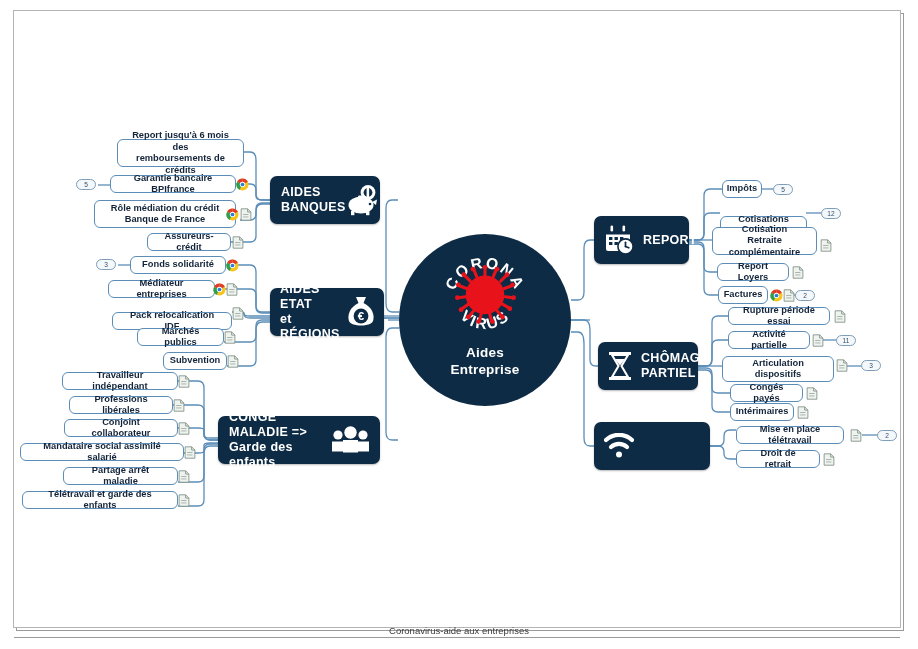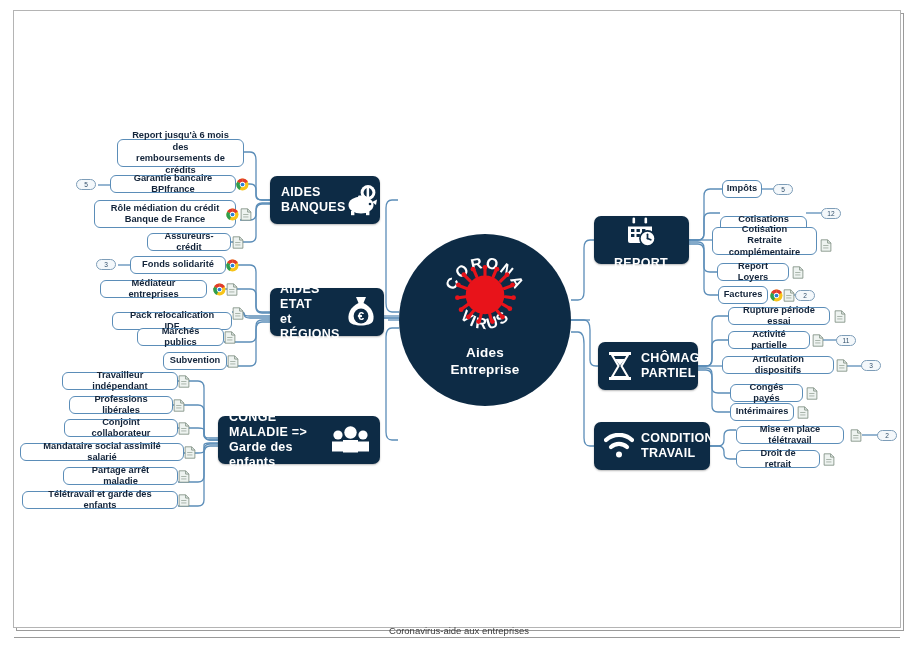--- a/index.html
+++ b/index.html
@@ -346,21 +346,21 @@
   <svg class="adorn" style="left:226px; top:259px;" width="13" height="13" viewBox="0 0 16 16">
     <circle cx="8" cy="8" r="7.4" fill="#f7c41a"></circle>
     <path d="M 8 0.6 A 7.4 7.4 0 0 1 14.5 4.5 L 8 8 Z" fill="#e03b2f"></path>
     <path d="M 1.5 4.5 A 7.4 7.4 0 0 1 8 0.6 L 8 8 Z" fill="#e03b2f"></path>
     <path d="M 1.5 4.5 L 8 8 L 4.2 14.8 A 7.4 7.4 0 0 1 1.5 4.5 Z" fill="#2f9e4f"></path>
     <circle cx="8" cy="8" r="3.3" fill="#ffffff"></circle>
     <circle cx="8" cy="8" r="2.3" fill="#2b7fd4"></circle>
   </svg>
   <div class="badge" style="left:96px; top:259px;">3</div>
 
-  <div class="leaf" style="left:100px; top:280px; width:107px; height:18px;">
+  <div class="leaf" style="left:108px; top:280px; width:107px; height:18px;">
     <div class="leaf-text">Médiateur entreprises</div>
   </div>
   <svg class="adorn" style="left:213px; top:283px;" width="13" height="13" viewBox="0 0 16 16">
     <circle cx="8" cy="8" r="7.4" fill="#f7c41a"></circle>
     <path d="M 8 0.6 A 7.4 7.4 0 0 1 14.5 4.5 L 8 8 Z" fill="#e03b2f"></path>
     <path d="M 1.5 4.5 A 7.4 7.4 0 0 1 8 0.6 L 8 8 Z" fill="#e03b2f"></path>
     <path d="M 1.5 4.5 L 8 8 L 4.2 14.8 A 7.4 7.4 0 0 1 1.5 4.5 Z" fill="#2f9e4f"></path>
     <circle cx="8" cy="8" r="3.3" fill="#ffffff"></circle>
     <circle cx="8" cy="8" r="2.3" fill="#2b7fd4"></circle>
   </svg>
@@ -487,21 +487,21 @@
   </div>
   <svg class="adorn" style="left:178px; top:494px;" width="12" height="13" viewBox="0 0 14 16">
     <path d="M 1 1 L 9 1 L 13 5 L 13 15 L 1 15 Z" fill="#eef3f0" stroke="#7a8a7e" stroke-width="1"></path>
     <path d="M 9 1 L 9 5 L 13 5" fill="none" stroke="#7a8a7e" stroke-width="1"></path>
     <g stroke="#9aa79d" stroke-width="1">
         <line x1="3.5" y1="8" x2="10" y2="8"></line>
         <line x1="3.5" y1="11" x2="10" y2="11"></line>
       </g>
   </svg>
 
-  <div class="cat" style="left:594px; top:216px; width:95px; height:48px; padding:0 10px 0 9px; gap:8px;flex-direction:column;">
+  <div class="cat" style="left:594px; top:216px; width:95px; height:48px; padding:0 10px 0 9px; gap:8px;">
     <svg class="cat-ico" width="32" height="32" viewBox="0 0 32 32">
       <rect x="3" y="5" width="24" height="22" rx="2" fill="#ffffff"></rect>
       <rect x="3" y="5" width="24" height="5.5" fill="#0d2b45"></rect>
       <rect x="7.5" y="1.5" width="2.6" height="6" rx="1.3" fill="#ffffff"></rect>
       <rect x="19.5" y="1.5" width="2.6" height="6" rx="1.3" fill="#ffffff"></rect>
       <g fill="#0d2b45">
         <rect x="6" y="13" width="3.4" height="3"></rect>
           <rect x="11.5" y="13" width="3.4" height="3"></rect>
         <rect x="17" y="13" width="3.4" height="3"></rect>
           <rect x="6" y="18" width="3.4" height="3"></rect>
@@ -601,21 +601,21 @@
   <svg class="adorn" style="left:812px; top:334px;" width="12" height="13" viewBox="0 0 14 16">
     <path d="M 1 1 L 9 1 L 13 5 L 13 15 L 1 15 Z" fill="#eef3f0" stroke="#7a8a7e" stroke-width="1"></path>
     <path d="M 9 1 L 9 5 L 13 5" fill="none" stroke="#7a8a7e" stroke-width="1"></path>
     <g stroke="#9aa79d" stroke-width="1">
         <line x1="3.5" y1="8" x2="10" y2="8"></line>
         <line x1="3.5" y1="11" x2="10" y2="11"></line>
       </g>
   </svg>
   <div class="badge" style="left:836px; top:335px;">11</div>
 
-  <div class="leaf" style="left:722px; top:356px; width:112px; height:18px;">
+  <div class="leaf" style="left:722px; top:356px; width:112px; height:26px;">
     <div class="leaf-text">Articulation dispositifs</div>
   </div>
   <svg class="adorn" style="left:836px; top:359px;" width="12" height="13" viewBox="0 0 14 16">
     <path d="M 1 1 L 9 1 L 13 5 L 13 15 L 1 15 Z" fill="#eef3f0" stroke="#7a8a7e" stroke-width="1"></path>
     <path d="M 9 1 L 9 5 L 13 5" fill="none" stroke="#7a8a7e" stroke-width="1"></path>
     <g stroke="#9aa79d" stroke-width="1">
         <line x1="3.5" y1="8" x2="10" y2="8"></line>
         <line x1="3.5" y1="11" x2="10" y2="11"></line>
       </g>
   </svg>
@@ -644,22 +644,20 @@
         <line x1="3.5" y1="11" x2="10" y2="11"></line>
       </g>
   </svg>
 
   <div class="cat" style="left:594px; top:422px; width:116px; height:48px; padding:0 8px 0 10px; gap:7px;">
     <svg class="cat-ico" width="30" height="26" viewBox="0 0 30 26">
       <path d="M 2 7 A 19 19 0 0 1 28 7" fill="none" stroke="#ffffff" stroke-width="4.2" stroke-linecap="round"></path>
       <path d="M 7 14 A 12 12 0 0 1 23 14" fill="none" stroke="#ffffff" stroke-width="4.2" stroke-linecap="round"></path>
       <circle cx="15" cy="21.5" r="3" fill="#ffffff"></circle>
     </svg>
-    <div class="cat-text">CONDITIONS
-TRAVAIL</div>
   </div>
 
   <div class="leaf" style="left:736px; top:426px; width:108px; height:18px;">
     <div class="leaf-text">Mise en place télétravail</div>
   </div>
   <svg class="adorn" style="left:850px; top:429px;" width="12" height="13" viewBox="0 0 14 16">
     <path d="M 1 1 L 9 1 L 13 5 L 13 15 L 1 15 Z" fill="#eef3f0" stroke="#7a8a7e" stroke-width="1"></path>
     <path d="M 9 1 L 9 5 L 13 5" fill="none" stroke="#7a8a7e" stroke-width="1"></path>
     <g stroke="#9aa79d" stroke-width="1">
         <line x1="3.5" y1="8" x2="10" y2="8"></line>

